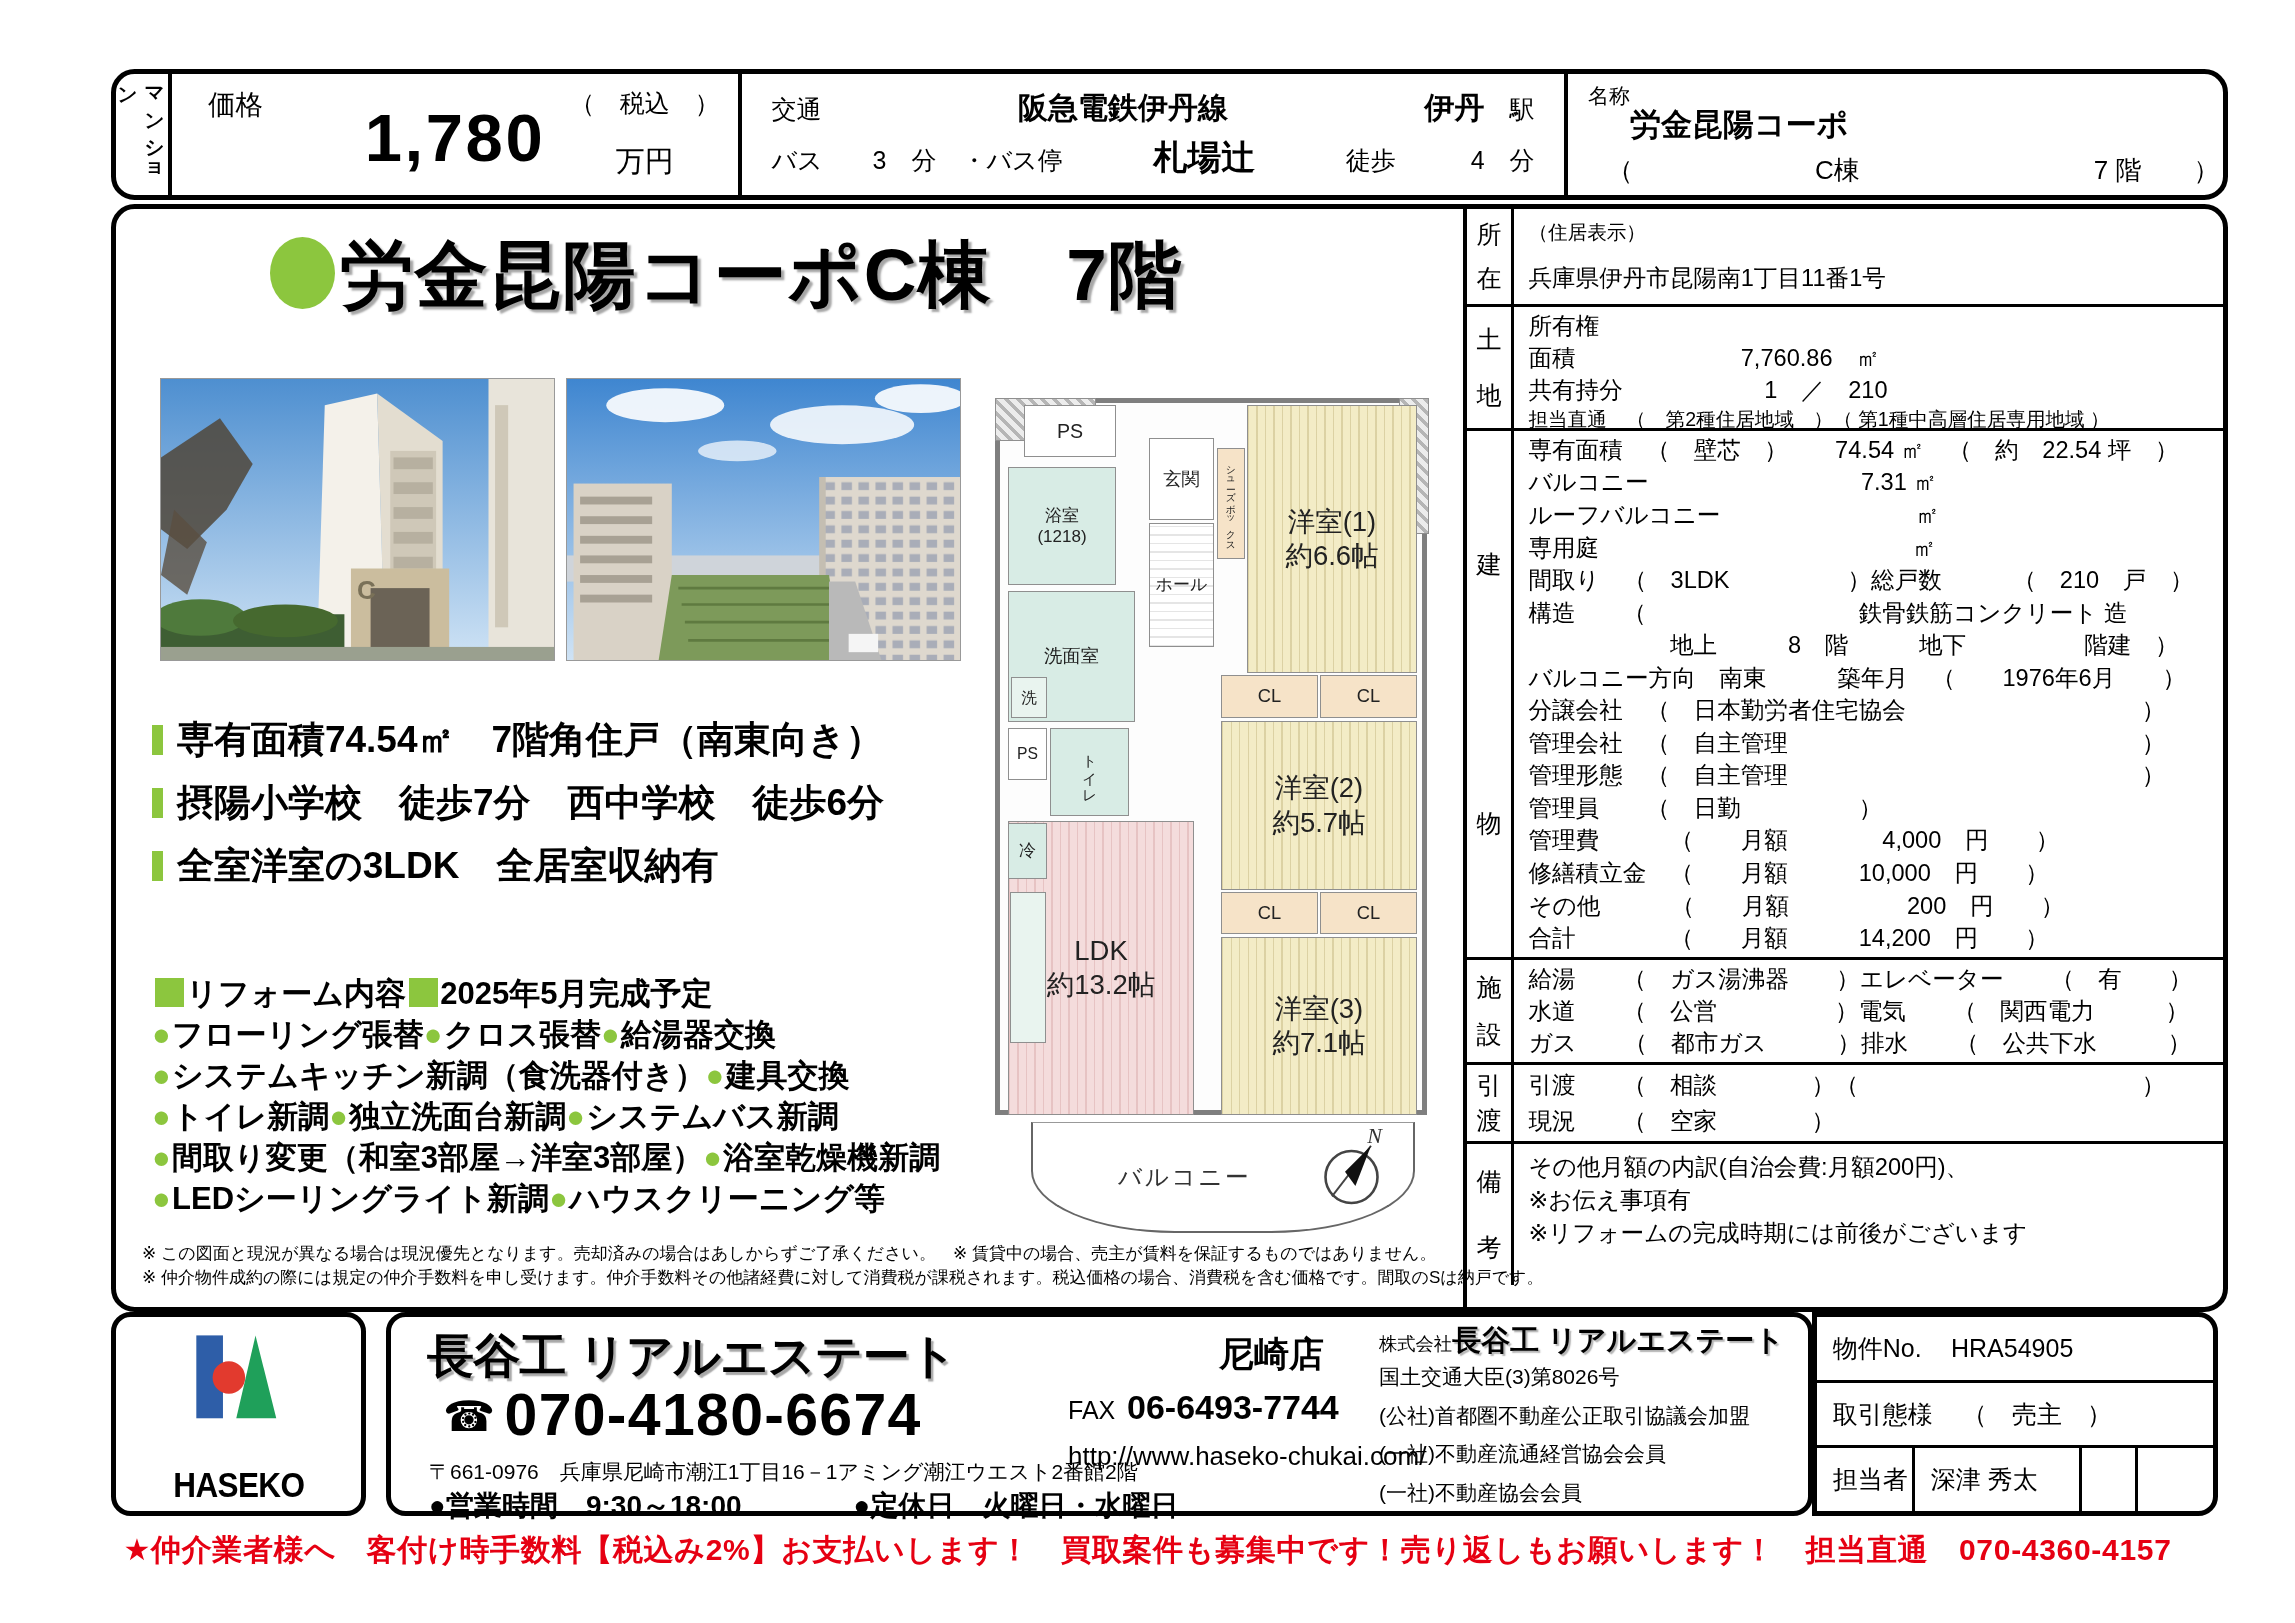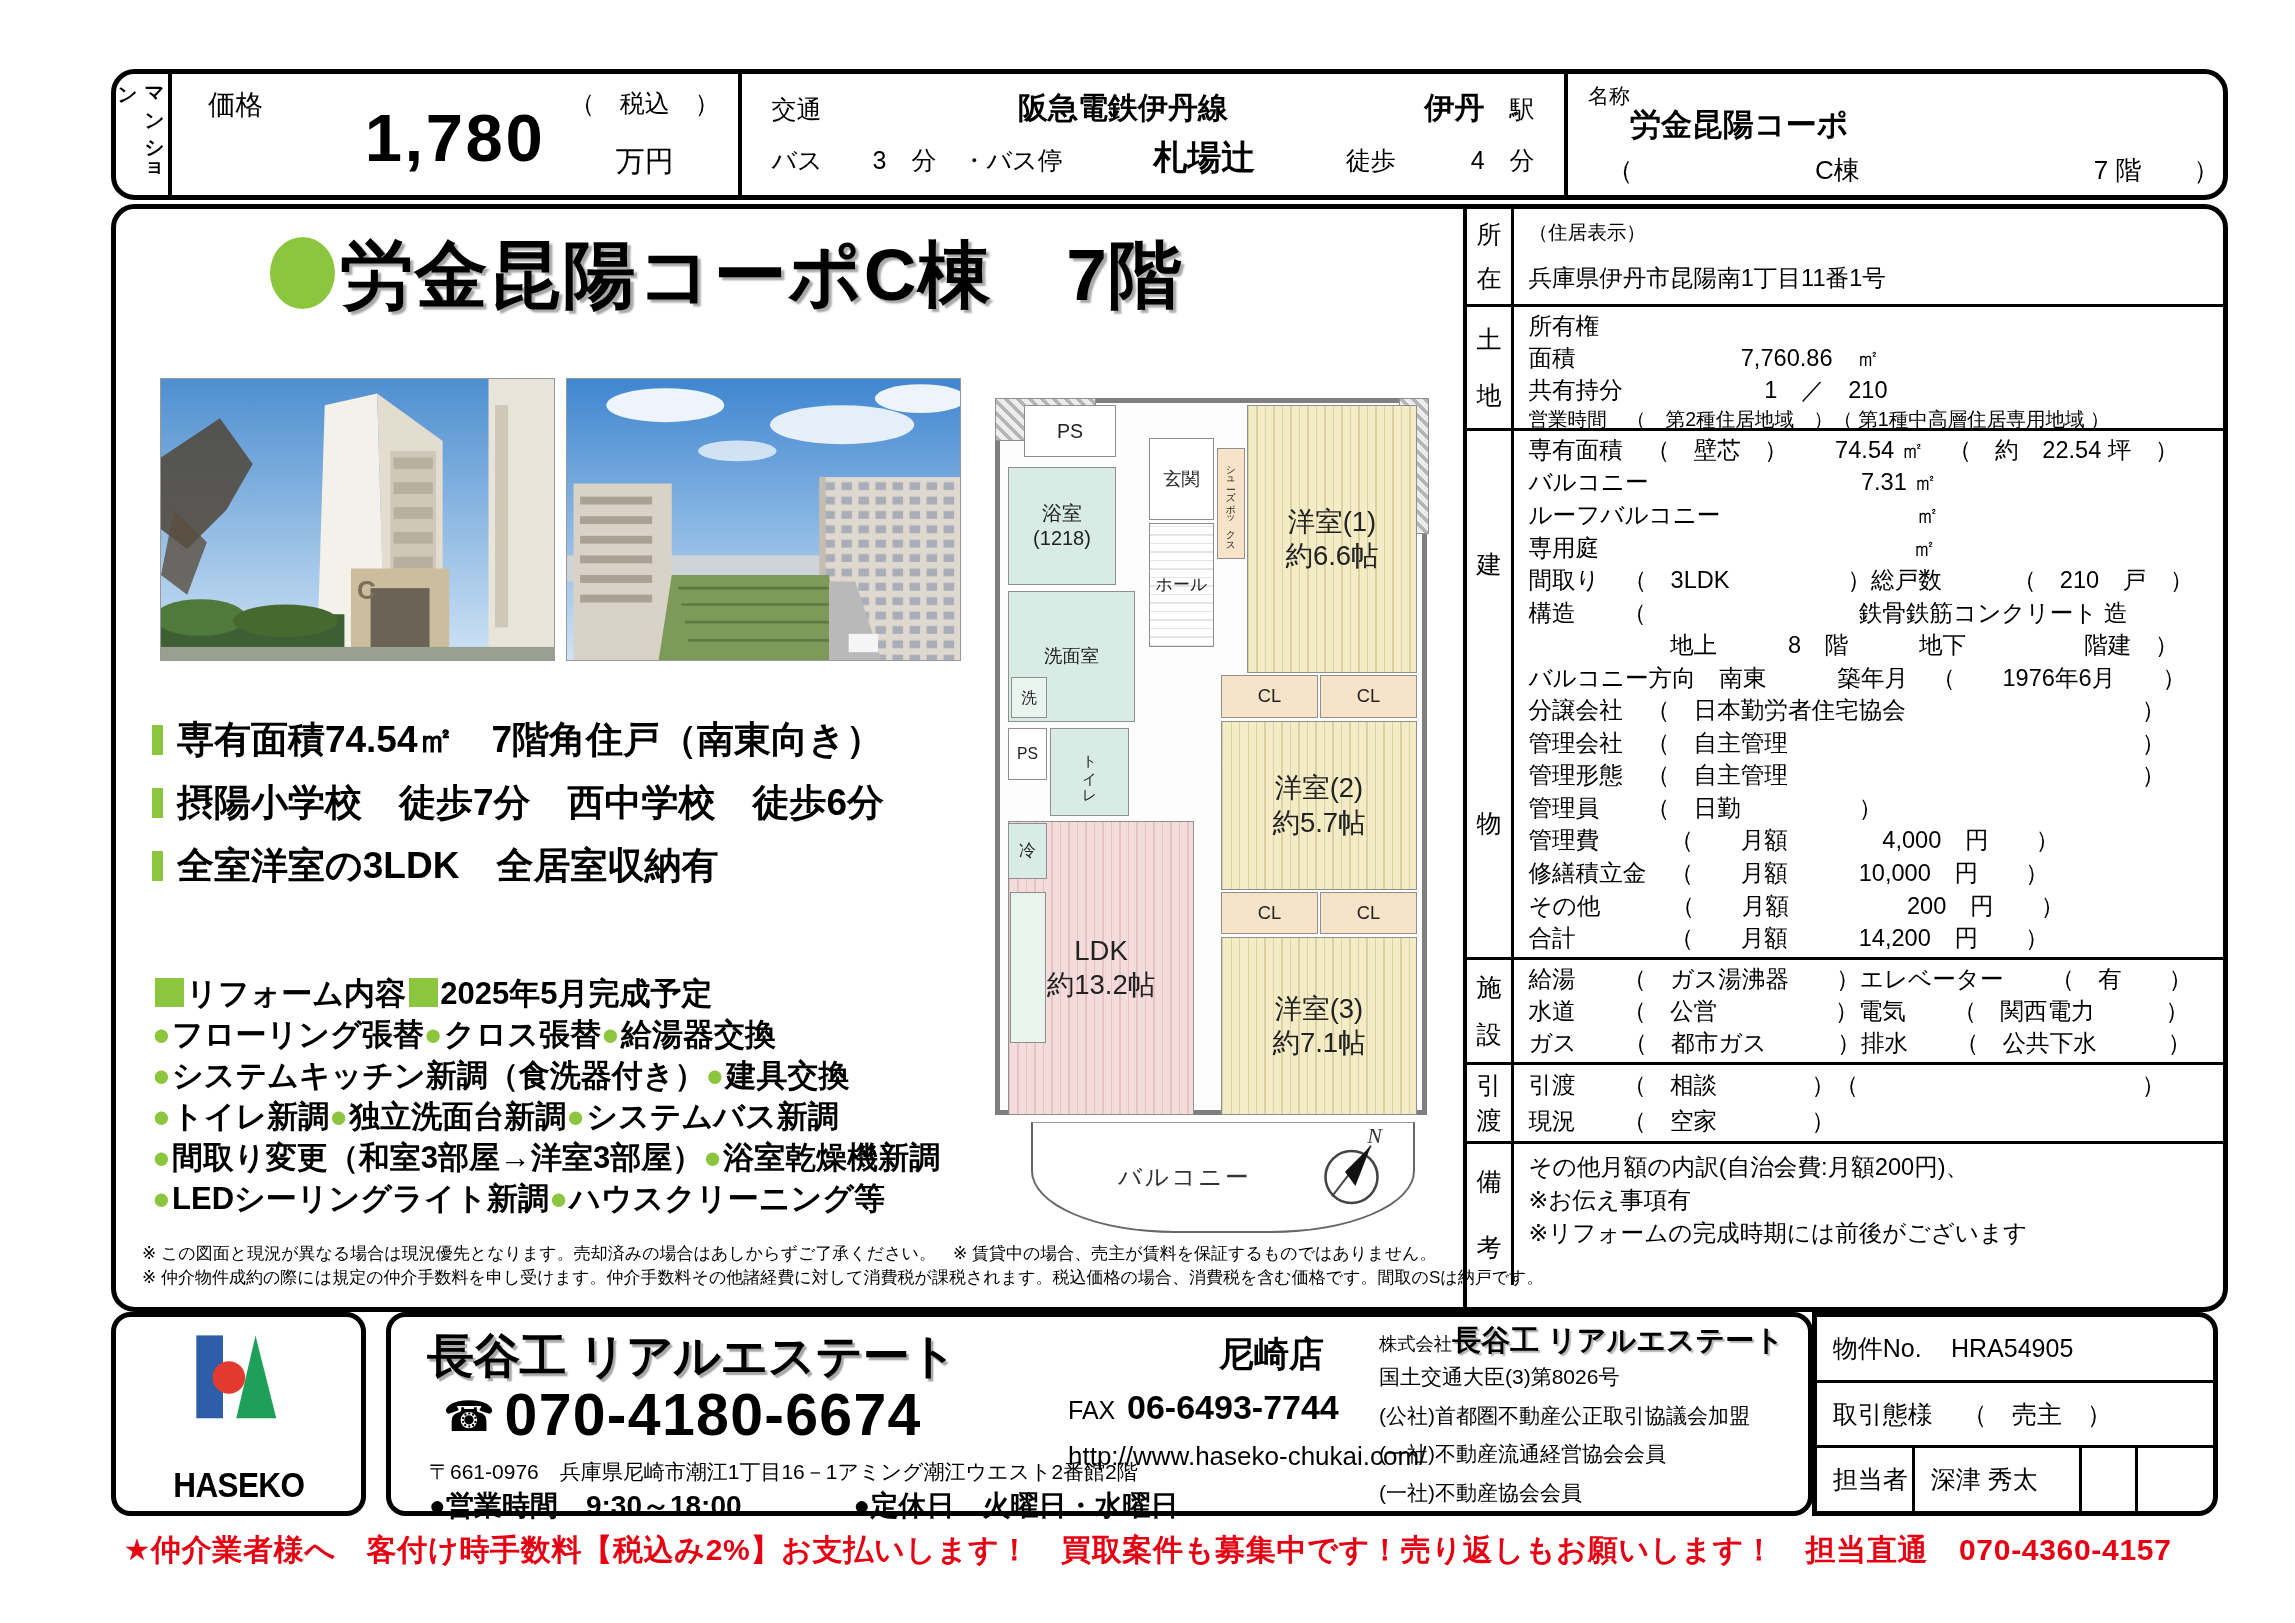--- a/index.html
+++ b/index.html
@@ -240,21 +240,21 @@
           <div class="disclaimer">※ この図面と現況が異なる場合は現況優先となります。売却済みの場合はあしからずご了承ください。　※ 賃貸中の場合、売主が賃料を保証するものではありません。</div>
           <div class="disclaimer">※ 仲介物件成約の際には規定の仲介手数料を申し受けます。仲介手数料その他諸経費に対して消費税が課税されます。税込価格の場合、消費税を含む価格です。間取のSは納戸です。</div>
         </div>
 
       <div class="floorplan">
         <div class="plan-wall"></div>
         <div class="hatch hatch1"></div>
         <div class="hatch hatch2"></div>
         <div id="plan-rooms">
             <div class="room" style="left: 39px; top: 36px; width: 92px; height: 52px; background-color: rgb(255, 255, 255); font-size: 19.6px;"><span>PS</span></div>
-            <div class="room" style="left: 23px; top: 98px; width: 108px; height: 118px; background-color: rgb(216, 236, 229); font-size: 20px;"><span>浴室
+            <div class="room" style="left: 23px; top: 98px; width: 108px; height: 118px; background-color: rgb(216, 236, 229); font-size: 17px;"><span>浴室
 (1218)</span></div>
             <div class="room" style="left: 164px; top: 69px; width: 65px; height: 82px; background-color: rgb(255, 255, 255); font-size: 18.3px;"><span>玄関</span></div>
             <div class="room vert" style="left: 232px; top: 79px; width: 27.5px; height: 111px; background-color: rgb(246, 227, 200); font-size: 9.8px;"><span>シューズボックス</span></div>
             <div class="room stripe-h" style="left: 164px; top: 154px; width: 65px; height: 124px; background-color: rgb(255, 255, 255); font-size: 17px;"><span>ホール</span></div>
             <div class="room" style="left: 23px; top: 222px; width: 127px; height: 131px; background-color: rgb(216, 236, 229); font-size: 18.3px; text-align: center;"><span>洗面室</span></div>
             <div class="room" style="left: 26px; top: 308px; width: 36px; height: 41px; background-color: rgb(233, 244, 239); font-size: 15.7px;"><span>洗</span></div>
             <div class="room" style="left: 23px; top: 359px; width: 39px; height: 52px; background-color: rgb(255, 255, 255); font-size: 15.7px;"><span>PS</span></div>
             <div class="room vert" style="left: 65px; top: 359px; width: 79px; height: 88px; background-color: rgb(216, 236, 229); font-size: 14.4px;"><span>トイレ</span></div>
             <div class="room stripe-v" style="left: 23px; top: 452px; width: 186px; height: 294px; background-color: rgb(244, 220, 220); font-size: 27.5px; --sc: rgba(190,120,120,0.25);"><span>LDK
 約13.2帖</span></div>
@@ -296,21 +296,21 @@
         </div>
         <div class="spec-section" style="height: 124px;">
           <div class="spec-label">
             <span>土</span>
             <span>地</span>
           </div>
           <div class="spec-content">
             <div class="spec-row">所有権</div>
             <div class="spec-row">面積　　　　　　　7,760.86　㎡</div>
             <div class="spec-row">共有持分　　　　　　1　／　210</div>
-            <div class="spec-row small">営業時間　（　第2種住居地域　）（ 第1種中高層住居専用地域 ）</div>
+            <div class="spec-row small">担当直通　（　第2種住居地域　）（ 第1種中高層住居専用地域 ）</div>
           </div>
         </div>
         <div class="spec-section" style="height: 529px;">
           <div class="spec-label">
             <span>建</span>
             <span>物</span>
           </div>
           <div class="spec-content">
             <div class="spec-row">専有面積　（　壁芯　）　　74.54 ㎡　（　約　22.54 坪　）</div>
             <div class="spec-row">バルコニー　　　　　　　　　7.31 ㎡</div>

